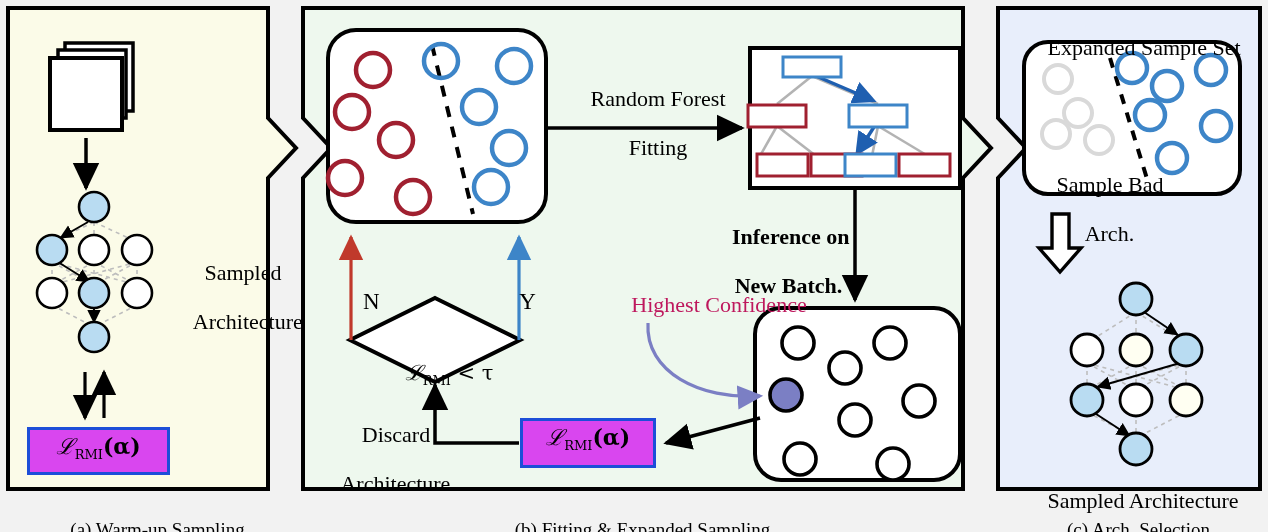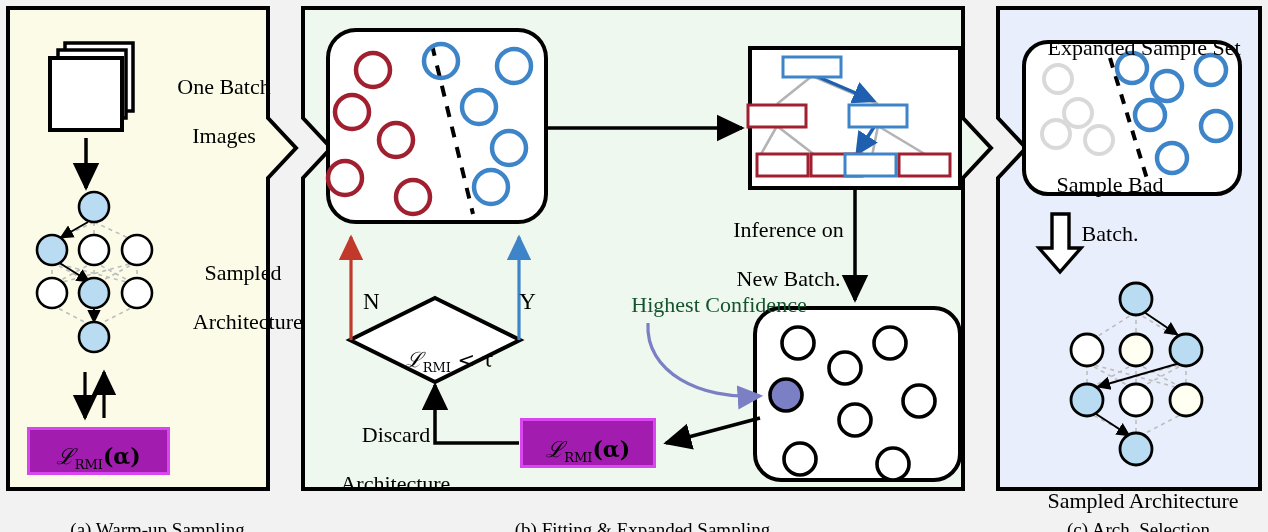--- a/index.html
+++ b/index.html
@@ -4,24 +4,24 @@
 <style>
   html,body{margin:0;padding:0;background:#ffffff;}
   body{font-family:"Liberation Serif", serif;}
   #root{position:relative;width:1268px;height:532px;background:#f2f2f2;overflow:hidden;}
   svg.layer{position:absolute;left:0;top:0;width:1268px;height:532px;overflow:visible;}
   .txt{position:absolute;text-align:center;line-height:1.12;color:#000;white-space:pre;}
   .serif{font-family:"Liberation Serif", serif;}
   .math{font-family:"DejaVu Serif", serif;}
   .cap{font-size:19px;}
   .lbl{font-size:22px;}
-  .purple{color:#14532d;}
+  .purple{color:#be185d;}
   .red1{color:#ff3b30;}
-  .boxlbl{position:absolute;display:flex;align-items:flex-end;justify-content:center;
-          background:#a21caf;border:3px solid #d946ef;box-sizing:border-box;}
+  .boxlbl{position:absolute;display:flex;align-items:flex-start;justify-content:center;
+          background:#d946ef;border:3px solid #1d4ed8;box-sizing:border-box;}
 </style>
 </head>
 <body>
 
 <div id="root">
 
   <svg class="layer" viewBox="0 0 1268 532">
 
     <rect x="0" y="0" width="1268" height="532" fill="#f2f2f2"></rect>
 
@@ -96,24 +96,20 @@
       <circle cx="52" cy="293" r="15" fill="#ffffff" stroke="#000" stroke-width="2.6"></circle>
       <circle cx="94" cy="293" r="15" fill="#b9dcf2" stroke="#000" stroke-width="2.6"></circle>
       <circle cx="137" cy="293" r="15" fill="#ffffff" stroke="#000" stroke-width="2.6"></circle>
       <circle cx="94" cy="337" r="15" fill="#b9dcf2" stroke="#000" stroke-width="2.6"></circle>
     </g>
 
     <line x1="85" y1="372" x2="85" y2="418" stroke="#000" stroke-width="3.2" marker-end="url(#arrHead)"></line>
     <line x1="104" y1="418" x2="104" y2="372" stroke="#000" stroke-width="3.2" marker-end="url(#arrHead)"></line>
   </svg>
 
-  <div class="txt serif lbl" style="left:148px;top:50px;width:130px;">
-    <span>One Batch</span><br>
-    <span>Images</span>
-  </div>
 
   <div class="txt serif lbl" style="left:172px;top:236px;width:120px;">
     <span>Sampled</span><br>
     <span>Architecture</span>
   </div>
 
   <div class="boxlbl" style="left:27px;top:427px;width:143px;height:48px;">
     <span class="math" style="font-size:22px;">
       <i>ℒ</i><sub style="font-size:13px;">RMI</sub><b>(α)</b>
     </span>
@@ -189,43 +185,47 @@
 
     <polyline points="519,443 435,443 435,385" fill="none" stroke="#000" stroke-width="3.5" marker-end="url(#arrHead)"></polyline>
 
     <polygon points="435,298 520,340 435,382 350,340" fill="#fff" stroke="#000" stroke-width="4" stroke-linejoin="miter"></polygon>
 
     <line x1="351" y1="340" x2="351" y2="237" stroke="#c0392b" stroke-width="3.2" marker-end="url(#arrHeadRed)"></line>
 
     <line x1="519" y1="340" x2="519" y2="237" stroke="#3d85c8" stroke-width="3.2" marker-end="url(#arrHeadBlue)"></line>
   </svg>
 
-
-  <div class="txt serif lbl" style="left:710px;top:193px;width:135px;">
+  <div class="txt serif lbl" style="left:567px;top:62px;width:160px;">
+    <span>Random Forest</span><br>
+    <span>Fitting</span>
+  </div>
+
+  <div class="txt serif lbl" style="left:710px;top:200px;width:135px;font-weight:bold;">
     <span>Inference on</span><br>
     <span>New Batch.</span>
   </div>
 
   <div class="txt serif lbl purple" style="left:598px;top:268px;width:220px;">
     <span>Highest Confidence</span><br>
   </div>
 
   <div class="txt serif lbl" style="left:315px;top:398px;width:140px;">
     <span>Discard</span><br>
     <span>Architecture</span>
   </div>
 
   <div class="txt serif lbl" style="left:340px;top:263px;width:30px;font-size:23px;">
     <span>N</span>
   </div>
   <div class="txt serif lbl" style="left:497px;top:263px;width:30px;font-size:23px;">
     <span>Y</span>
   </div>
 
-  <div class="txt math" style="left:378px;top:325px;width:116px;font-size:21px;">
+  <div class="txt math" style="left:378px;top:338px;width:116px;font-size:21px;">
     <i>ℒ</i><sub style="font-size:13px;">RMI</sub><span> &lt; τ</span>
   </div>
 
   <div class="boxlbl" style="left:520px;top:418px;width:136px;height:50px;">
     <span class="math" style="font-size:22px;">
       <i>ℒ</i><sub style="font-size:13px;">RMI</sub><b>(α)</b>
     </span>
   </div>
 
   <svg class="layer" viewBox="0 0 1268 532">
@@ -282,21 +282,21 @@
       <circle cx="1136" cy="449" r="16" fill="#b9dcf2" stroke="#000" stroke-width="2.8"></circle>
     </g>
   </svg>
 
   <div class="txt serif lbl" style="left:1018px;top:11px;width:230px;">
     <span>Expanded Sample Set</span>
   </div>
 
   <div class="txt serif lbl" style="left:1029px;top:148px;width:140px;">
     <span>Sample Bad</span><br>
-    <span>Batch.</span>
+    <span>Arch.</span>
   </div>
 
 
   <div class="txt serif lbl" style="left:1016px;top:464px;width:232px;">
     <span>Sampled Architecture</span>
   </div>
 
   <div class="txt serif cap" style="left:8px;top:498px;width:280px;">
     <span>(a) Warm-up Sampling</span>
   </div>

